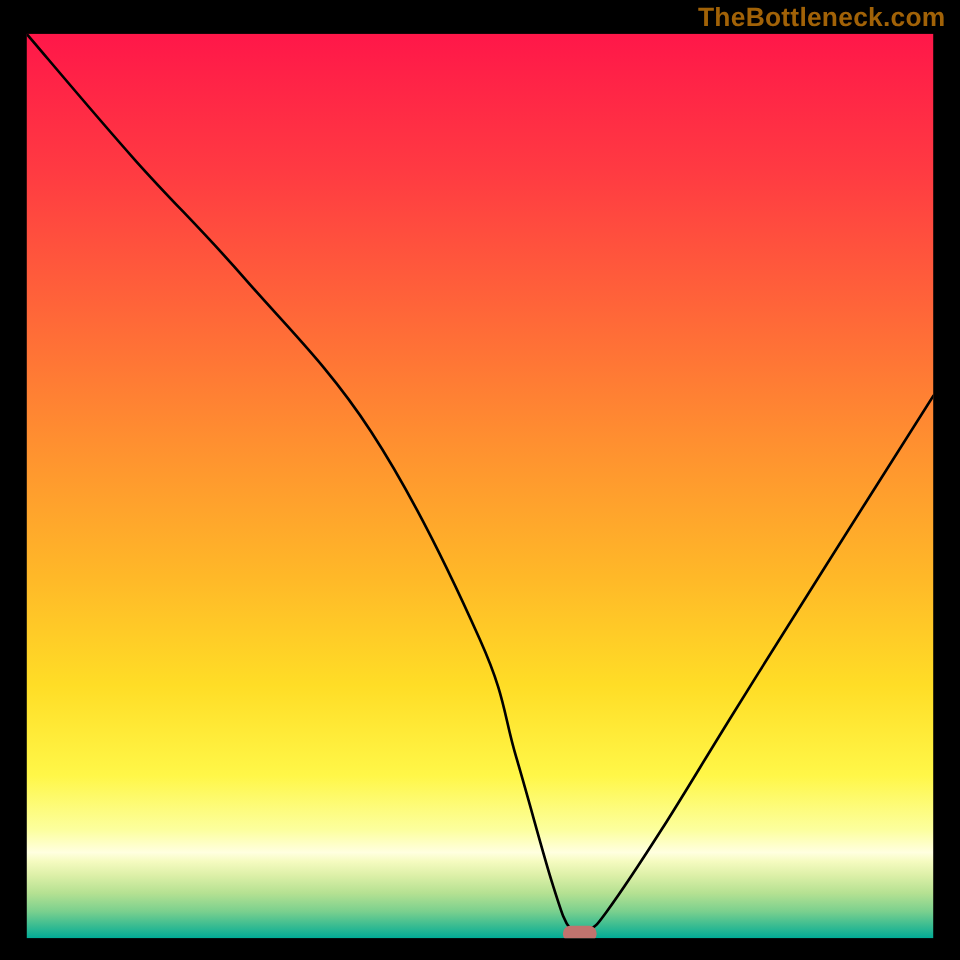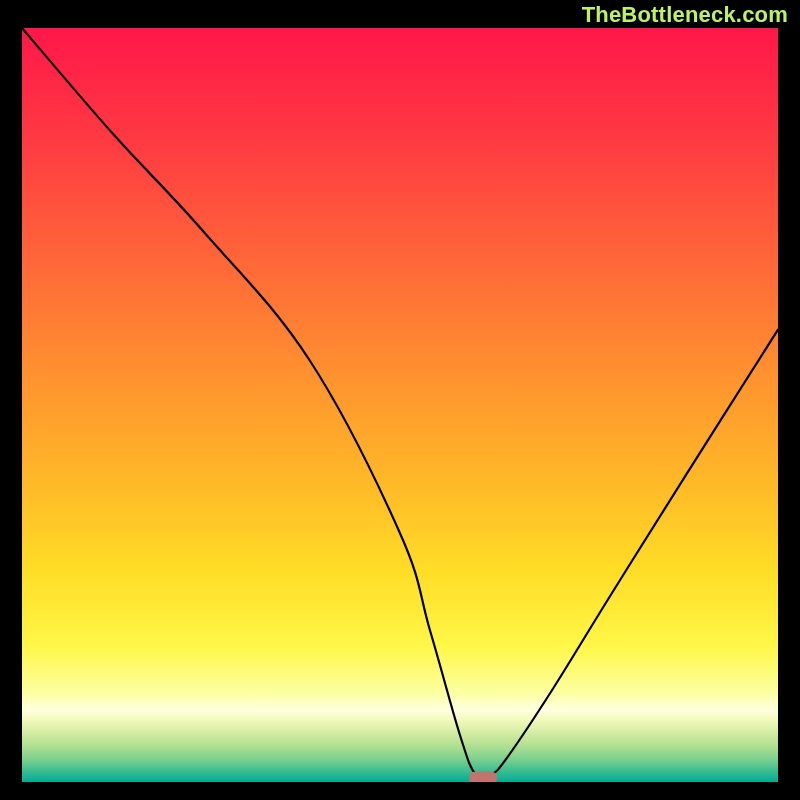--- a/index.html
+++ b/index.html
@@ -14,21 +14,21 @@
   .frame {
     position: relative;
     width: 800px;
     height: 800px;
     background: #000;
   }
   .watermark {
     position: absolute;
     top: 2px;
     right: 12px;
-    color: #bef264;
+    color: #a16207;
     font-size: 22px;
     font-weight: 600;
     letter-spacing: 0.2px;
     z-index: 5;
     user-select: none;
   }
   .plot {
     position: absolute;
     left: 22px;
     top: 28px;

